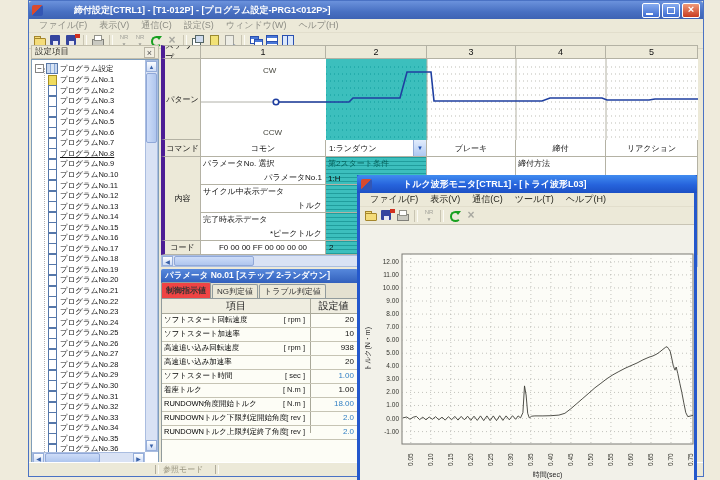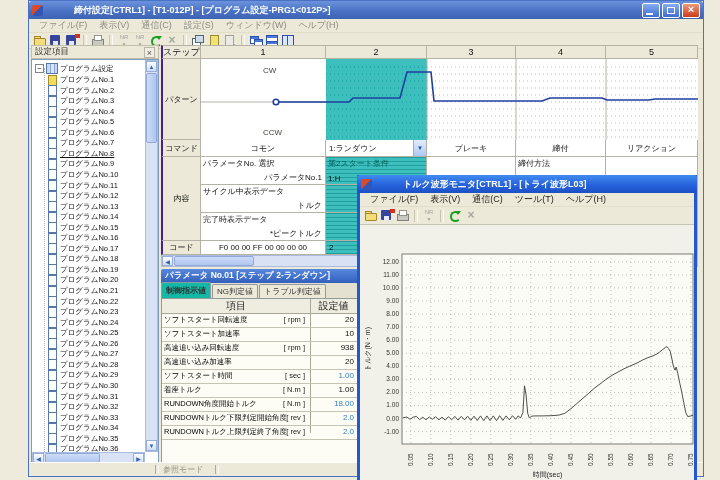--- a/index.html
+++ b/index.html
@@ -84,21 +84,21 @@
     color:#3A62A8;text-align:center;}
   .sbtn span{display:block;font-size:6px;line-height:10px;}
   .sthumb{position:absolute;background:linear-gradient(90deg,#CDDCF8,#AFC6EE);border:1px solid #90A8D8;border-radius:2px;box-sizing:border-box;}
   .sthumb.h{background:linear-gradient(#CDDCF8,#AFC6EE);}
 
   
   .grid{position:absolute;left:132px;top:44px;width:537px;height:222px;background:#fff;}
   .gcell{position:absolute;box-sizing:border-box;border-right:1px solid #B4B2A4;border-bottom:1px solid #B4B2A4;
     font-size:8px;color:#111;overflow:hidden;}
   .gcell.head{background:#ECE9D8;border-top:1px solid #B4B2A4;font-size:9px;}
-  .gcell.label{background:#ECE9D8;border-left:2px solid #4c1d95;}
+  .gcell.label{background:#ECE9D8;border-left:4px solid #4c1d95;}
   .center{display:flex;align-items:center;justify-content:center;}
   .teal{background:#3CBFBD;background-image:repeating-linear-gradient(180deg,rgba(10,130,130,.55) 0 1px,transparent 1px 4px);}
   .pattern-area{position:absolute;left:40px;top:14px;width:497px;height:81px;}
   .pattern-cwl{position:absolute;width:60px;text-align:left;font-size:8px;color:#44443C;}
   .cmd-dd{position:absolute;inset:0;display:flex;align-items:center;}
   .cmd-dd .dd-text{flex:1;padding-left:3px;font-size:8px;}
   .dd-btn{width:13px;height:100%;background:linear-gradient(#E2ECFC,#AEC8F2);border-left:1px solid #96AEDA;
     display:flex;align-items:center;justify-content:center;font-size:6px;color:#1E50B0;box-sizing:border-box;}
   .two-line{position:absolute;inset:0;padding:1px 2px;}
   .two-line .l1{position:absolute;left:2px;top:1px;font-size:8px;white-space:nowrap;}
@@ -107,21 +107,21 @@
 
   
   .param-panel{position:absolute;left:132px;top:268px;width:197px;height:196px;}
   .pp-title{position:absolute;left:0;top:0;right:0;height:14px;
     background:linear-gradient(180deg,#5688DC,#3260BC);color:#fff;font-size:8.5px;font-weight:bold;
     display:flex;align-items:center;padding:0 4px;box-sizing:border-box;border-radius:2px 2px 0 0;white-space:nowrap;}
   .pp-tabs{position:absolute;left:0;top:14px;right:0;height:15px;display:flex;align-items:flex-end;
     background:#E4E1D0;}
   .pp-tab{height:13px;padding:0 4px;font-size:8px;line-height:13px;background:#ECE9D8;
     border:1px solid #919B9C;border-bottom:none;border-radius:2px 2px 0 0;margin-right:1px;color:#333;}
-  .pp-tab.active{background:#14b8a6;height:15px;line-height:15px;font-weight:bold;}
+  .pp-tab.active{background:#ef4444;height:15px;line-height:15px;font-weight:bold;}
   .pp-body{position:absolute;left:0;top:29px;right:0;bottom:0;background:#FDFDF6;border:1px solid #919B9C;box-sizing:border-box;}
   .pp-hrow{position:absolute;left:0;top:0;right:0;height:14px;background:#EFEDE0;border-bottom:1px solid #A9A899;}
   .pp-hcell{position:absolute;top:0;height:14px;font-size:10px;display:flex;align-items:center;justify-content:center;color:#222;}
   .pp-col-sep{position:absolute;top:0;bottom:31px;left:148px;width:1px;background:#A9A899;}
   .pp-row{position:absolute;left:0;right:0;height:14px;border-bottom:1px solid #C6C4B4;}
   .pp-item{position:absolute;left:2px;top:0;width:146px;height:14px;font-size:7.5px;line-height:14px;white-space:nowrap;overflow:hidden;}
   .pp-unit{position:absolute;right:52px;top:0;height:14px;font-size:7.5px;line-height:14px;color:#222;}
   .pp-val{position:absolute;right:3px;top:0;height:14px;font-size:8px;line-height:14px;text-align:right;color:#111;}
   .pp-val.blue{color:#3380C4;}
 

